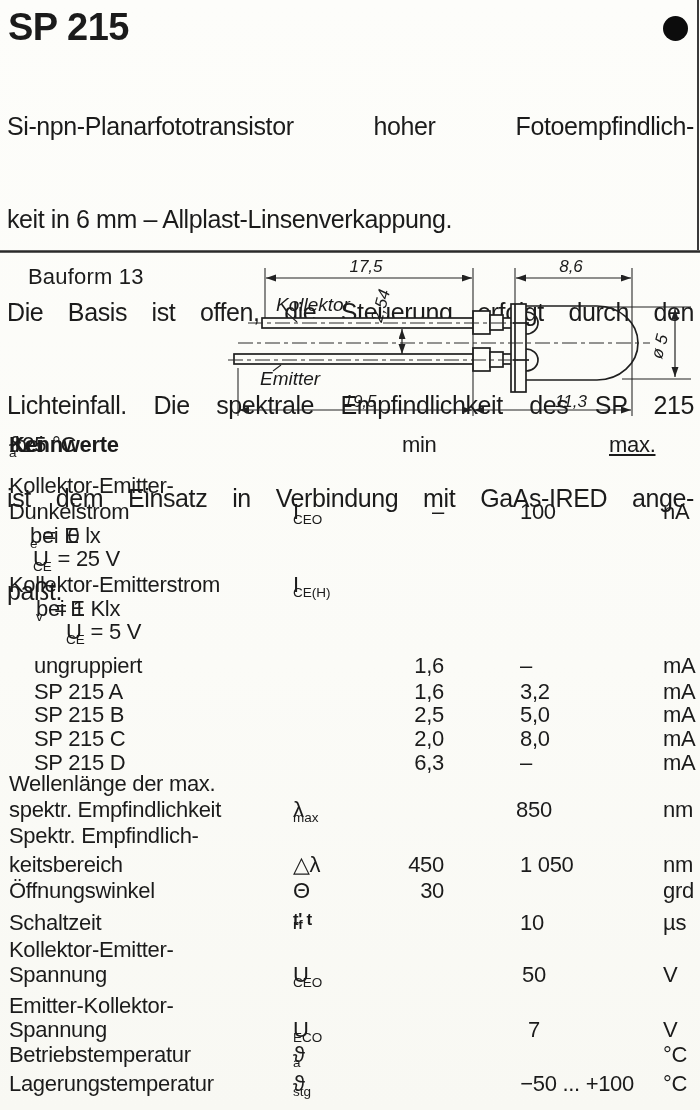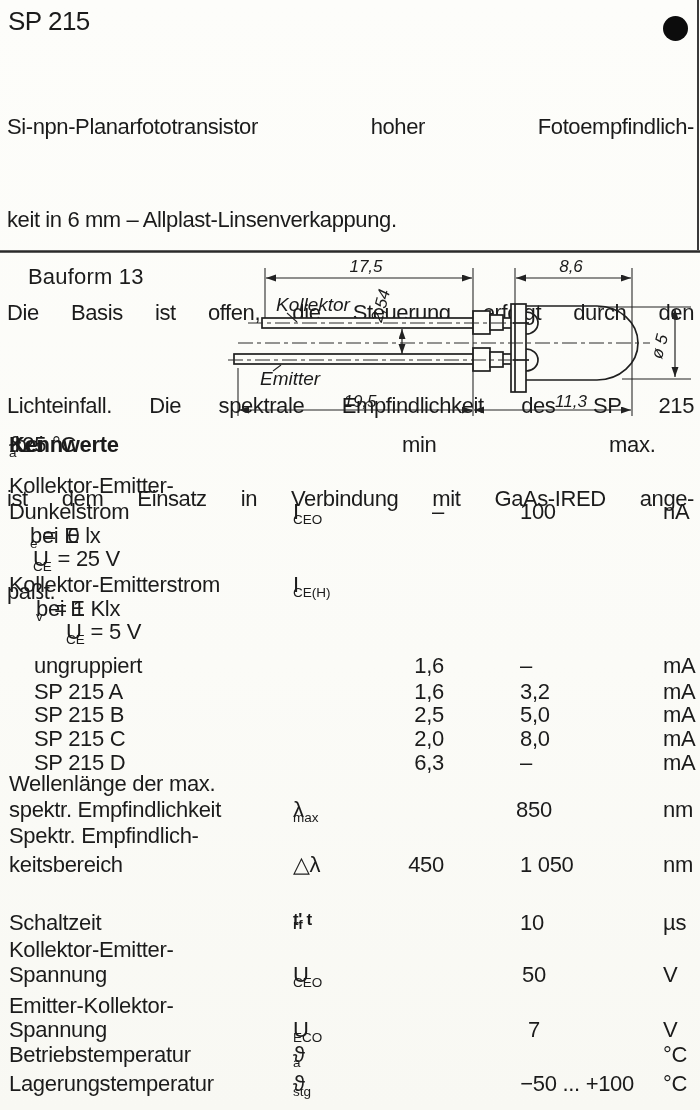--- a/index.html
+++ b/index.html
@@ -5,32 +5,32 @@
   * { margin:0; padding:0; box-sizing:border-box; }
   html,body { background:#e8e8e4; }
   .page {
     position:relative; width:700px; height:1110px; margin:0 auto;
     background:linear-gradient(180deg,#fdfdfa 0%, #fbfbf7 60%, #f8f8f3 100%);
     font-family:"Liberation Sans", sans-serif;
     color:#1b1b1b; overflow:hidden;
   }
   .title {
     position:absolute; top:6px; left:8px;
-    font-size:26px; font-weight:normal; letter-spacing:-0.5px;
+    font-size:38px; font-weight:bold; letter-spacing:-0.5px;
   }
   .dot {
     position:absolute; left:663px; top:16px; width:25px; height:25px;
     background:#0c0c0c; border-radius:50%;
   }
   .edge-artifact {
     position:absolute; right:1px; top:0; width:2px; height:250px; background:#3a3a3a;
   }
   .intro {
     position:absolute; top:49px; left:7px; width:687px;
-    font-size:22px; line-height:31px; letter-spacing:-0.4px; white-space:pre;
+    font-size:25px; line-height:31px; letter-spacing:-0.4px; white-space:pre;
   }
   .intro .just { text-align:justify; text-align-last:justify; white-space:normal; }
   .bauform { position:absolute; top:264px; left:28px; font-size:22px; letter-spacing:0.2px; }
   svg.draw { position:absolute; top:250px; left:0; width:700px; height:185px; }
   svg.draw .part { fill:none; stroke:#1f1f1f; stroke-width:1.7; }
   svg.draw .fillpart { fill:#fcfcf8; stroke:#1f1f1f; stroke-width:1.7; }
   svg.draw .dim  { fill:none; stroke:#222; stroke-width:1.2; }
   svg.draw .ext  { fill:none; stroke:#222; stroke-width:1.05; }
   svg.draw .cl   { fill:none; stroke:#2a2a2a; stroke-width:1.05; stroke-dasharray:15 4 4 4; }
   svg.draw text  { fill:#1b1b1b; font-family:"Liberation Sans", sans-serif;
@@ -48,21 +48,21 @@
   .ind-d { left:66px; }
   .ind-g { left:34px; }
   .sym   { left:293px; }
   .symsmall { font-size:17px; font-weight:bold; }
   .vmin  { left:364px; width:80px;  text-align:right; }
   .vtyp  { left:478px; width:112px; text-align:center; }
   .vmax  { left:520px; width:100px; text-align:left; }
   .vrange{ left:478px; width:156px; text-align:right; }
   .vunit { left:650px;margin-left:13px; }
   .h-min { left:402px; }
-  .h-max { left:609px; }
+  .h-max { left:609px;text-decoration:underline; }
   .bold  { font-weight:bold; }
 </style>
 </head>
 <body>
 
 <div class="page">
 
   <div class="title">SP 215</div>
   <div class="dot"></div>
   <div class="edge-artifact"></div>
@@ -219,20 +219,26 @@
     <span class="lbl">Spektr. Empfindlich-</span>
   </div>
   <div class="row" style="top:852px">
     <span class="lbl">keitsbereich</span>
     <span class="sym">△λ</span>
     <span class="vmin">450</span>
     <span class="vmax">1 050</span>
     <span class="vunit">nm</span>
   </div>
 
+  <div class="row" style="top:878px">
+    <span class="lbl">Öffnungswinkel</span>
+    <span class="sym">Θ</span>
+    <span class="vmin">30</span>
+    <span class="vunit">grd</span>
+  </div>
 
   <div class="row" style="top:910px">
     <span class="lbl">Schaltzeit</span>
     <span class="sym symsmall"><span>t</span><sub>r</sub><span>' t</span><sub>f</sub></span>
     <span class="vmax">10</span>
     <span class="vunit">µs</span>
   </div>
 
   <div class="row" style="top:937px">
     <span class="lbl">Kollektor-Emitter-</span>

